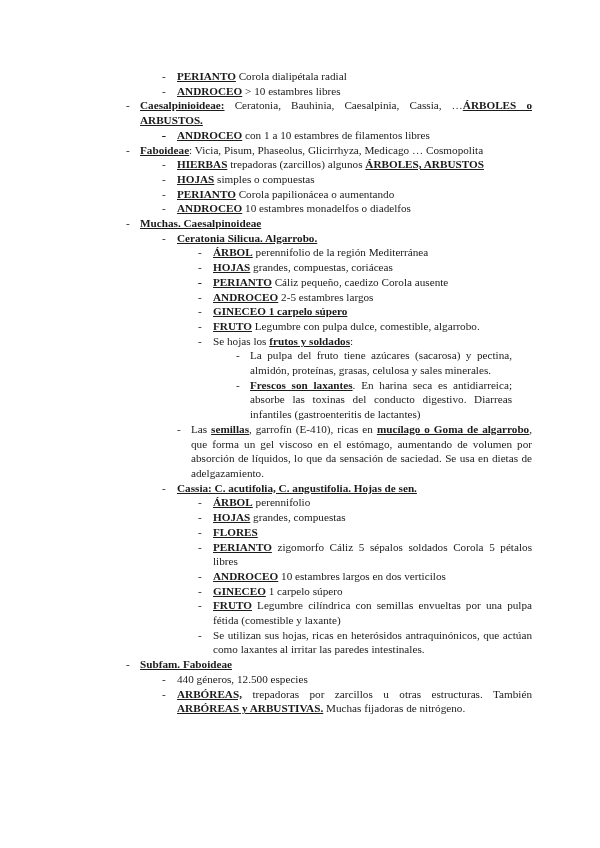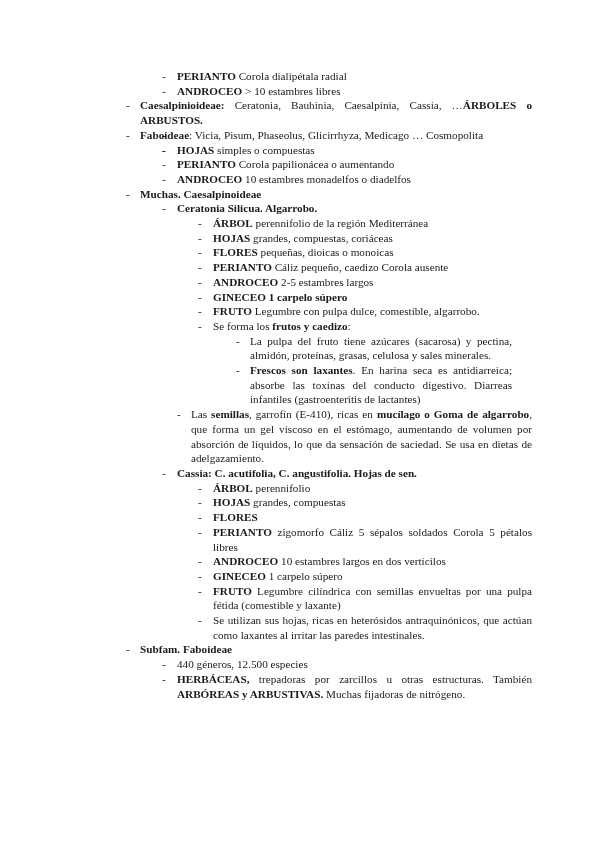--- a/index.html
+++ b/index.html
@@ -32,55 +32,55 @@
   .lvl-1   { padding-left: 140px; }
   .lvl-1   > .bullet { left: 126px; }
   .lvl-2   { padding-left: 177px; }
   .lvl-2   > .bullet { left: 162px; }
   .lvl-2_5 { padding-left: 191px; }
   .lvl-2_5 > .bullet { left: 177px; }
   .lvl-3   { padding-left: 213px; }
   .lvl-3   > .bullet { left: 198px; }
   .lvl-4   { padding-left: 250px; padding-right: 88px; }
   .lvl-4   > .bullet { left: 236px; }
-  b { font-weight: bold; }
+  b { font-weight: bold; text-decoration: underline; }
 </style>
 </head>
 <body>
 
 <div class="page" style="background: rgb(255, 255, 255); color: rgb(27, 27, 27);">
     <div class="li lvl-2"><span class="bullet">-</span><span><b>PERIANTO</b><span> Corola dialipétala radial</span></span></div>
     <div class="li lvl-2"><span class="bullet">-</span><span><b>ANDROCEO</b><span> &gt; 10 estambres libres</span></span></div>
     <div class="li lvl-1"><span class="bullet">-</span><span><b>Caesalpinioideae:</b><span> Ceratonia, Bauhinia, Caesalpinia, Cassia, …</span><b>ÁRBOLES o ARBUSTOS.</b></span></div>
     <div class="li lvl-2"><span class="bullet">-</span></div>
     <div class="li lvl-2"><span class="bullet">-</span></div>
-    <div class="li lvl-2"><span class="bullet">-</span></div>
+    <div class="li lvl-2"><span class="bullet">-</span><span><b>ANDROCEO</b><span> con 1 a 10 estambres de filamentos libres</span></span></div>
     <div class="li lvl-1"><span class="bullet">-</span><span><b>Faboideae</b><span>: Vicia, Pisum, Phaseolus, Glicirrhyza, Medicago … Cosmopolita</span></span></div>
-    <div class="li lvl-2"><span class="bullet">-</span></div>
+    <div class="li lvl-2"><span class="bullet">-</span><span><b>HIERBAS</b><span> trepadoras (zarcillos) algunos </span><b>ÁRBOLES, ARBUSTOS</b></span></div>
     <div class="li lvl-2"><span class="bullet">-</span><span><b>HOJAS</b><span> simples o compuestas</span></span></div>
     <div class="li lvl-2"><span class="bullet">-</span><span><b>PERIANTO</b><span> Corola papilionácea o aumentando</span></span></div>
     <div class="li lvl-2"><span class="bullet">-</span><span><b>ANDROCEO</b><span> 10 estambres monadelfos o diadelfos</span></span></div>
     <div class="li lvl-1"><span class="bullet">-</span><span><b>Muchas. Caesalpinoideae</b></span></div>
     <div class="li lvl-2"><span class="bullet">-</span><span><b>Ceratonia Silicua. Algarrobo.</b></span></div>
     <div class="li lvl-3"><span class="bullet">-</span><span><b>ÁRBOL</b><span> perennifolio de la región Mediterránea</span></span></div>
     <div class="li lvl-3"><span class="bullet">-</span><span><b>HOJAS</b><span> grandes, compuestas, coriáceas</span></span></div>
-    <div class="li lvl-3"><span class="bullet">-</span><span><b>FLORES</b><span> pequeñas, dioicas o monoicas</span></span></div>
+    <div class="li lvl-3"><span class="bullet">-</span></div>
     <div class="li lvl-3"><span class="bullet">-</span><span><b>PERIANTO</b><span> Cáliz pequeño, caedizo Corola ausente</span></span></div>
     <div class="li lvl-3"><span class="bullet">-</span><span><b>ANDROCEO</b><span> 2-5 estambres largos</span></span></div>
     <div class="li lvl-3"><span class="bullet">-</span><span><b>GINECEO 1 carpelo súpero</b></span></div>
     <div class="li lvl-3"><span class="bullet">-</span><span><b>FRUTO</b><span> Legumbre con pulpa dulce, comestible, algarrobo.</span></span></div>
-    <div class="li lvl-3"><span class="bullet">-</span><span><span>Se forma los </span><b>frutos y caedizo</b><span>:</span></span></div>
+    <div class="li lvl-3"><span class="bullet">-</span><span><span>Se hojas los </span><b>frutos y soldados</b><span>:</span></span></div>
     <div class="li lvl-4"><span class="bullet">-</span><span><span>La pulpa del fruto tiene azúcares (sacarosa) y pectina, almidón, proteínas, grasas, celulosa y sales minerales.</span></span></div>
     <div class="li lvl-4"><span class="bullet">-</span><span><b>Frescos son laxantes</b><span>. En harina seca es antidiarreica; absorbe las toxinas del conducto digestivo. Diarreas infantiles (gastroenteritis de lactantes)</span></span></div>
     <div class="li lvl-2_5"><span class="bullet">-</span><span><span>Las </span><b>semillas</b><span>, garrofín (E-410), ricas en </span><b>mucílago o Goma de algarrobo</b><span>, que forma un gel viscoso en el estómago, aumentando de volumen por absorción de líquidos, lo que da sensación de saciedad. Se usa en dietas de adelgazamiento.</span></span></div>
     <div class="li lvl-2"><span class="bullet">-</span><span><b>Cassia: C. acutifolia, C. angustifolia. Hojas de sen.</b></span></div>
     <div class="li lvl-3"><span class="bullet">-</span><span><b>ÁRBOL</b><span> perennifolio</span></span></div>
     <div class="li lvl-3"><span class="bullet">-</span><span><b>HOJAS</b><span> grandes, compuestas</span></span></div>
     <div class="li lvl-3"><span class="bullet">-</span><span><b>FLORES</b></span></div>
     <div class="li lvl-3"><span class="bullet">-</span><span><b>PERIANTO</b><span> zigomorfo Cáliz 5 sépalos soldados Corola 5 pétalos libres</span></span></div>
     <div class="li lvl-3"><span class="bullet">-</span><span><b>ANDROCEO</b><span> 10 estambres largos en dos verticilos</span></span></div>
     <div class="li lvl-3"><span class="bullet">-</span><span><b>GINECEO</b><span> 1 carpelo súpero</span></span></div>
     <div class="li lvl-3"><span class="bullet">-</span><span><b>FRUTO</b><span> Legumbre cilíndrica con semillas envueltas por una pulpa fétida (comestible y laxante)</span></span></div>
     <div class="li lvl-3"><span class="bullet">-</span><span><span>Se utilizan sus hojas, ricas en heterósidos antraquinónicos, que actúan como laxantes al irritar las paredes intestinales.</span></span></div>
     <div class="li lvl-1"><span class="bullet">-</span><span><b>Subfam. Faboideae</b></span></div>
     <div class="li lvl-2"><span class="bullet">-</span><span><span>440 géneros, 12.500 especies</span></span></div>
-    <div class="li lvl-2"><span class="bullet">-</span><span><b>HERBÁCEAS,</b><span> trepadoras por zarcillos u otras estructuras. También </span><b>ARBÓREAS y ARBUSTIVAS.</b><span> Muchas fijadoras de nitrógeno.</span></span></div>
+    <div class="li lvl-2"><span class="bullet">-</span><span><b>ARBÓREAS,</b><span> trepadoras por zarcillos u otras estructuras. También </span><b>ARBÓREAS y ARBUSTIVAS.</b><span> Muchas fijadoras de nitrógeno.</span></span></div>
   </div>
 
 </body></html>

